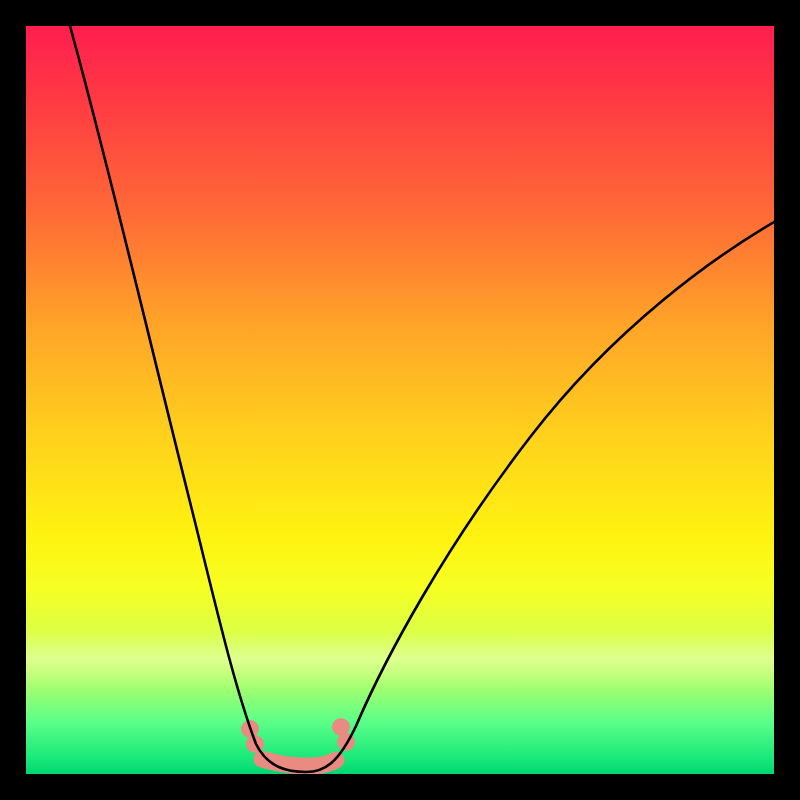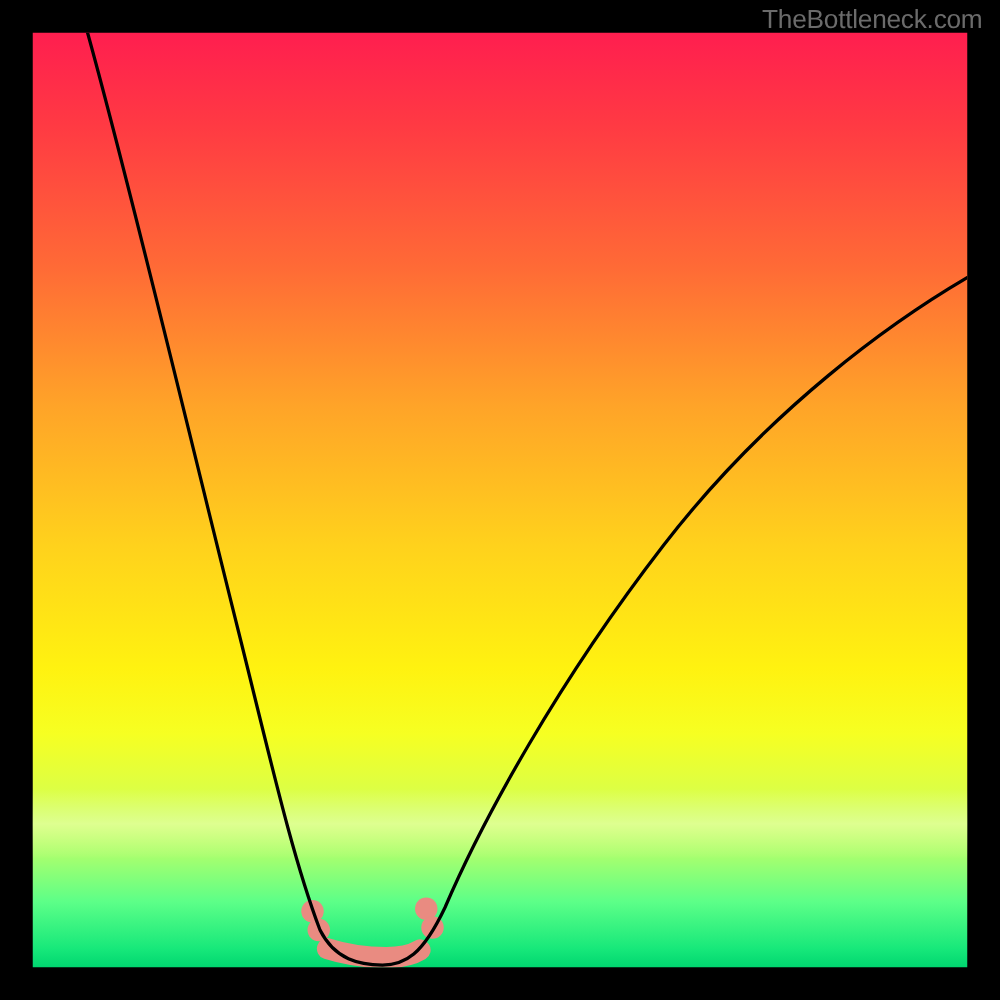--- a/index.html
+++ b/index.html
@@ -111,14 +111,13 @@
       <path class="curve" d="M 44 0
                C 80 130, 120 300, 165 480
                C 190 580, 208 660, 230 718
                C 242 742, 262 746, 280 746
                C 298 746, 312 738, 330 700
                C 360 630, 420 520, 505 410
                C 590 300, 690 230, 748 196"></path>
     </svg>
   </div>
 
-  <div class="watermark">TheBottleneck.com</div>
 </div>
 
 </body></html>

